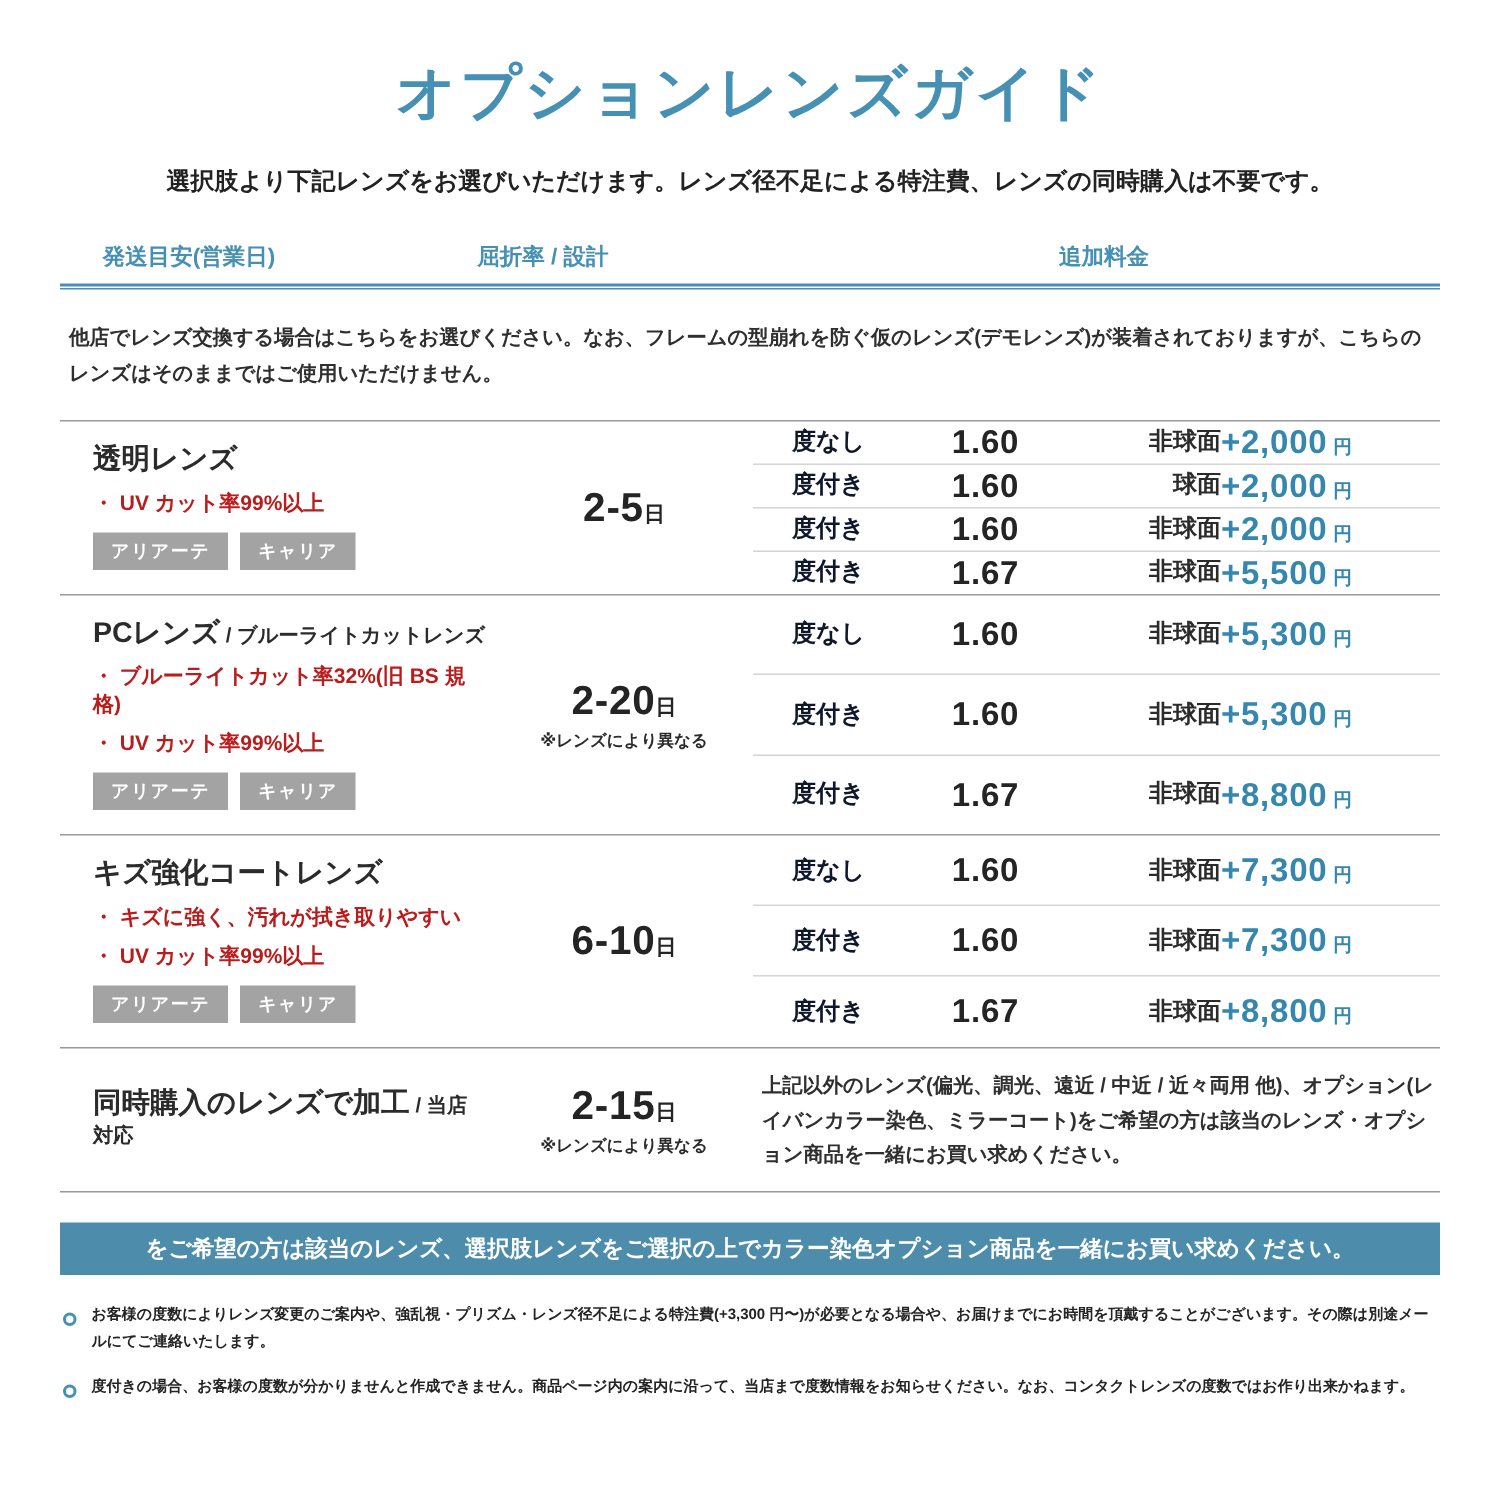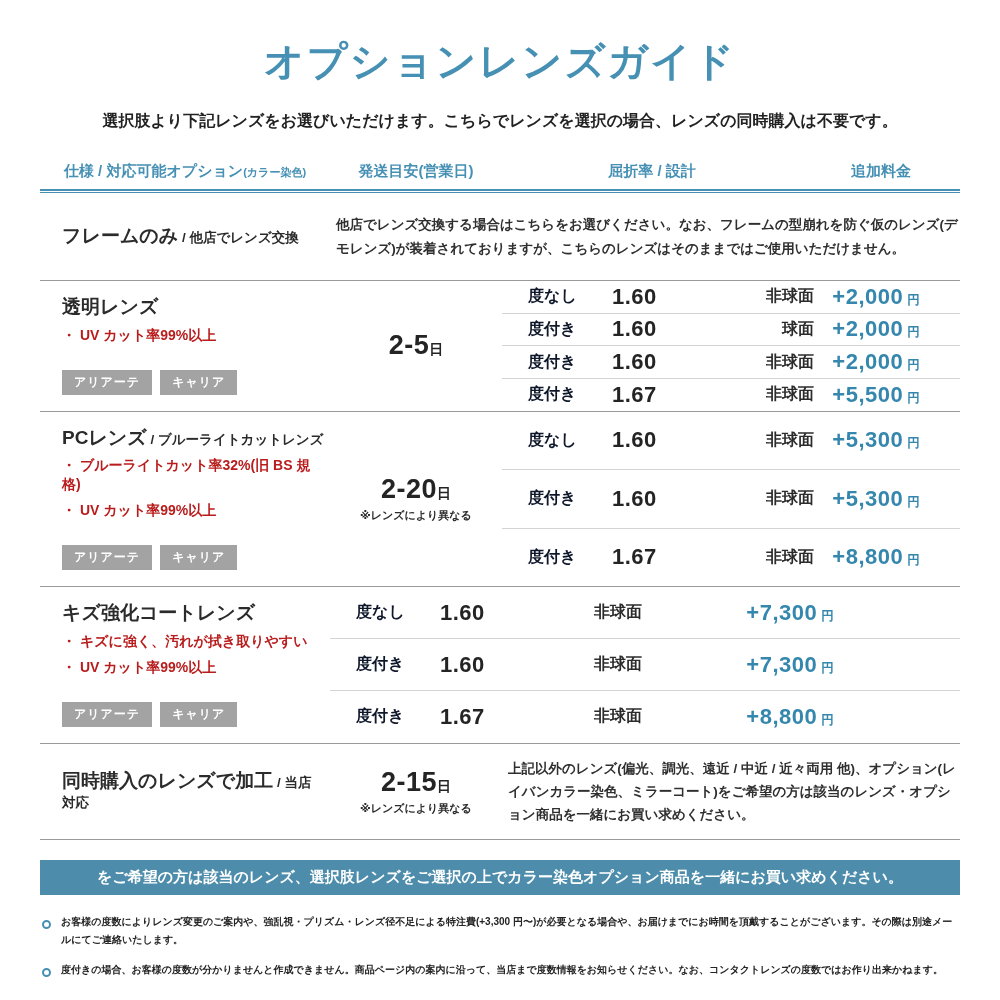--- a/index.html
+++ b/index.html
@@ -36,40 +36,40 @@
   .header-rule{margin-top:8px;border-top:2px solid var(--accent);border-bottom:1px solid var(--accent);height:4px;}
   
   .trow{display:flex;align-items:stretch;border-bottom:1px solid var(--rule-main);min-height:88px;}
   .cell-left{width:290px;display:flex;flex-direction:column;justify-content:space-between;padding:14px 6px 16px 22px;}
   .cell-left.center{justify-content:center;}
   .row-title{line-height:1.25;}
   .name-main{font-size:19px;font-weight:bold;color:#2b2b2b;}
   .name-suffix{font-size:13.5px;font-weight:bold;color:#2b2b2b;}
   .feature{font-size:14px;font-weight:bold;color:#b91c1c;margin-top:7px;line-height:1.35;}
   .feature::before{content:"・ ";}
-  .badges{margin-top:25px;}
+  .badges{margin-top:10px;}
   .badge{
     display:inline-block;background:var(--badge);color:#fff;font-size:12px;font-weight:bold;
     padding:4px 12px;margin-right:8px;letter-spacing:1px;
   }
   .cell-ship{width:172px;display:flex;flex-direction:column;justify-content:center;align-items:center;padding:6px 0;}
   .ship-main{font-weight:bold;color:#242424;}
   .ship-num{font-size:20px;}
   .ship-num.big{font-size:27px;letter-spacing:0.5px;}
   .ship-unit{font-size:14px;font-weight:bold;}
   .ship-note{font-size:11px;font-weight:bold;color:#2b2b2b;margin-top:3px;}
   .cell-right{flex:1;display:flex;flex-direction:column;justify-content:center;}
   .cell-right.options{justify-content:stretch;}
   .row-note{font-size:13.5px;font-weight:bold;line-height:1.72;color:#2f2f2f;padding:13px 0 13px 6px;}
   .option-row{display:flex;align-items:center;height:42px;flex:1;}
   .option-row:not(:last-child){border-bottom:1px solid var(--rule-sub);}
   .opt-rx{width:110px;padding-left:26px;font-size:16px;font-weight:bold;color:#0f172a;}
-  .opt-index{width:90px;font-size:22px;font-weight:bold;color:#242424;letter-spacing:0.5px;}
+  .opt-index{width:90px;text-align:center;font-size:22px;font-weight:bold;color:#242424;letter-spacing:0.5px;}
   .opt-design{width:112px;text-align:right;font-size:16px;font-weight:bold;color:#2b2b2b;}
-  .opt-price{flex:1;text-align:center;padding-right:22px;white-space:nowrap;}
+  .opt-price{flex:1;text-align:left;padding-right:22px;white-space:nowrap;}
   .price-value{font-size:22px;font-weight:bold;color:var(--price);letter-spacing:0.5px;}
   .price-currency{font-size:12.5px;font-weight:bold;color:var(--price);margin-left:4px;}
   
   .banner{
     margin-top:20px;background:var(--banner);color:#fff;text-align:center;
     font-size:15px;font-weight:bold;padding:8px 10px;
   }
   
   .notes{margin-top:18px;}
   .note-item{display:flex;margin-top:12px;}
@@ -78,37 +78,31 @@
     border-radius:50%;margin:7px 10px 0 2px;
   }
   .note-text{font-size:10px;font-weight:bold;color:#242424;line-height:1.8;}
 </style>
 </head>
 <body>
 
 <div class="page">
 
   <h1 class="page-title">オプションレンズガイド</h1>
-  <p class="page-subtitle">選択肢より下記レンズをお選びいただけます。こちらでレンズを選択の場合、レンズの同時購入は不要です。</p>
+  <p class="page-subtitle">選択肢より下記レンズをお選びいただけます。レンズ径不足による特注費、レンズの同時購入は不要です。</p>
 
   <div class="thead">
-    <div class="th th-spec"><span>仕様 / 対応可能オプション</span><span class="th-sub">(カラー染色)</span></div>
     <div class="th th-ship">発送目安(営業日)</div>
     <div class="th th-index">屈折率 / 設計</div>
     <div class="th th-price">追加料金</div>
   </div>
   <div class="header-rule"></div>
 
   <div id="rows">
       <div class="trow">
-        <div class="cell-left center">
-          <div class="spec-top">
-            <div class="row-title"><span class="name-main">フレームのみ</span><span class="name-suffix"> / 他店でレンズ交換</span></div>
-          </div>
-        </div>
         <div class="cell-right">
           <div class="row-note">他店でレンズ交換する場合はこちらをお選びください。なお、フレームの型崩れを防ぐ仮のレンズ(デモレンズ)が装着されておりますが、こちらのレンズはそのままではご使用いただけません。</div>
         </div>
       </div>
       <div class="trow">
         <div class="cell-left">
           <div class="spec-top">
             <div class="row-title"><span class="name-main">透明レンズ</span></div>
             <div class="feature">UV カット率99%以上</div>
           </div>
@@ -179,20 +173,23 @@
         </div>
       </div>
       <div class="trow">
         <div class="cell-left">
           <div class="spec-top">
             <div class="row-title"><span class="name-main">キズ強化コートレンズ</span></div>
             <div class="feature">キズに強く、汚れが拭き取りやすい</div>
             <div class="feature">UV カット率99%以上</div>
           </div>
           <div class="badges"><span class="badge">アリアーテ</span><span class="badge">キャリア</span></div>
+        </div>
+        <div class="cell-ship">
+          <div class="ship-main"><span class="ship-num big">6-10</span><span class="ship-unit">日</span></div>
         </div>
         <div class="cell-right options">
           <div class="option-row">
             <span class="opt-rx">度なし</span>
             <span class="opt-index">1.60</span>
             <span class="opt-design">非球面</span>
             <span class="opt-price"><span class="price-value">+7,300</span><span class="price-currency">円</span></span>
           </div>
           <div class="option-row">
             <span class="opt-rx">度付き</span>

